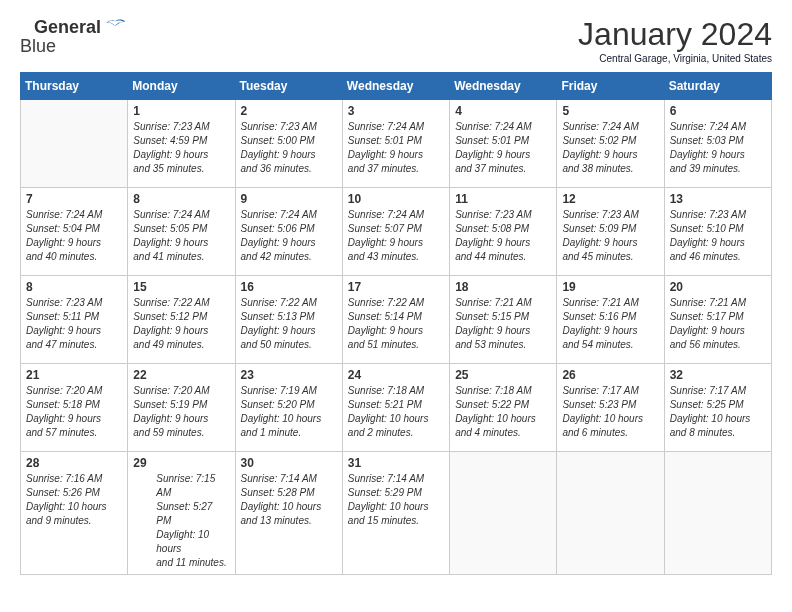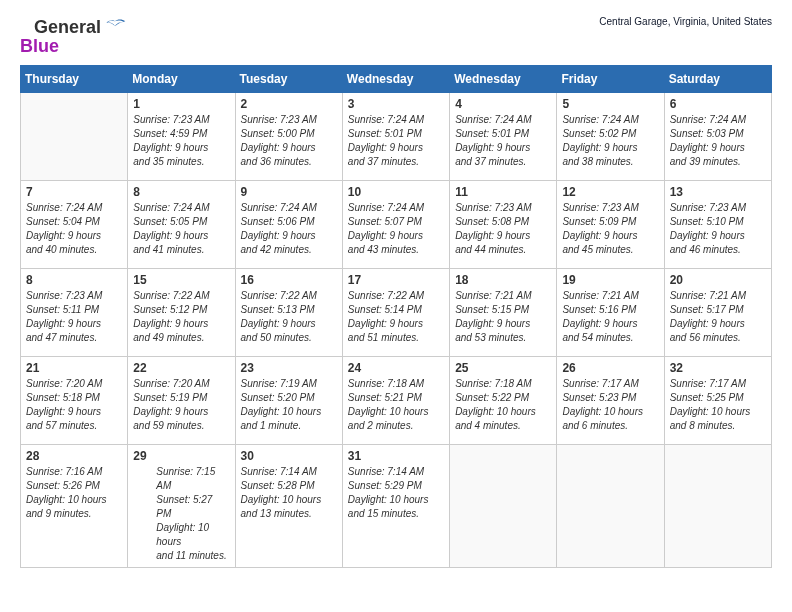--- a/index.html
+++ b/index.html
@@ -89,24 +89,25 @@
 <div class="header">
   <div class="logo">
     <div>
       <div style="display:flex;align-items:center;margin-left:14px;">
         <span class="logo-text logo-general">General</span>
         <svg class="logo-icon" viewBox="0 0 28 24" xmlns="http://www.w3.org/2000/svg">
           <path d="M14 4 C16 2, 22 1, 26 4 C22 5, 18 6, 14 10 C16 6, 20 5, 24 5 C21 3, 17 3, 14 4Z" fill="#2b6cb0"></path>
           <path d="M14 4 C12 2, 6 3, 4 6 C8 5, 12 7, 14 10 C12 6, 8 5, 5 6 C7 3, 11 3, 14 4Z" fill="#2b6cb0"></path>
         </svg>
       </div>
-      <div style="font-size:18px;font-weight:bold;color:#a21caf;margin-top:-4px;">Blue</div>
+      <div style="font-size:18px;font-weight:normal;color:#404040;margin-top:-4px;">Blue</div>
     </div>
   </div>
   <div class="title-block">
+    <div class="month-title">January 2024</div>
     <div class="location">Central Garage, Virginia, United States</div>
   </div>
 </div>
 
 <table>
   <thead>
     <tr>
     <th>Thursday</th>
         <th>Monday</th>
         <th>Tuesday</th>

